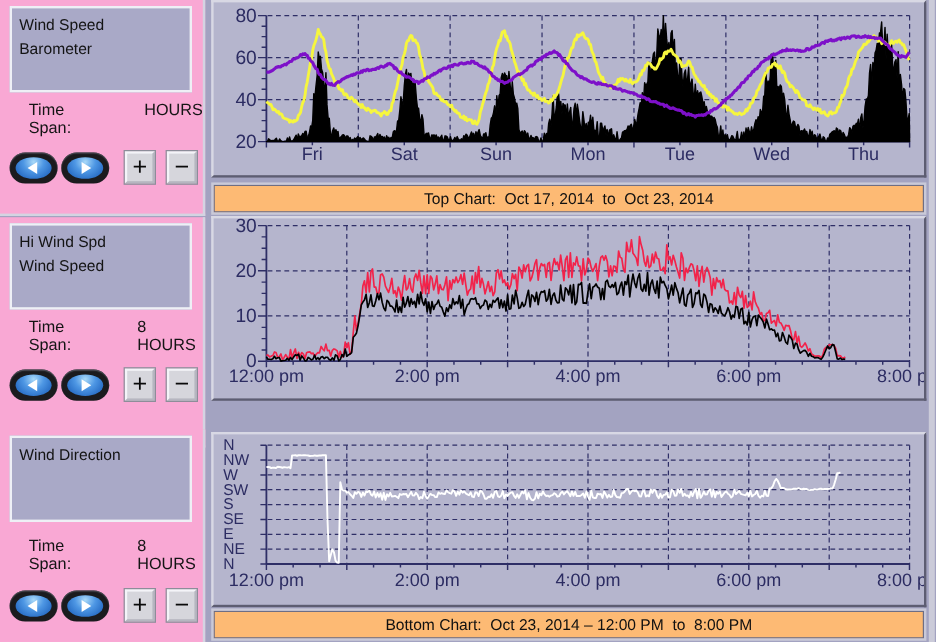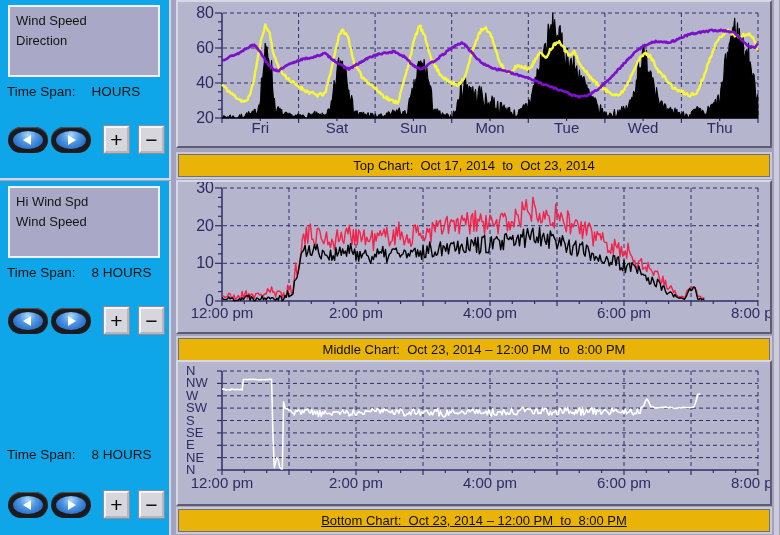--- a/index.html
+++ b/index.html
@@ -1,29 +1,29 @@
 <!DOCTYPE html>
 <html><head>
 <meta charset="utf-8">
 <style>
   html,body{margin:0;padding:0;}
   #app{position:relative;width:780px;height:535px;background:#a3a3c1;
        font-family:"Liberation Sans",sans-serif;overflow:hidden;}
 
   
-  .lpanel{position:absolute;left:0;width:171px;background:#0ea5e9;box-sizing:border-box;
+  .lpanel{position:absolute;left:0;width:171px;background:#f9a8d4;box-sizing:border-box;
           border-right:2px solid #d4d4e2;}
   .lpanel.sep{border-bottom:2px solid #d4d4e2;}
   #lpanelA{top:0;height:180px;}
   #lpanelB{top:181px;height:192px;}
   #lpanelC{top:358px;height:177px;}
   .legendbox{position:absolute;left:8px;top:5px;right:9px;height:64px;background:#a9a9c7;
              border:2px solid #eef0f6;padding:4px 0 0 6px;overflow:hidden;}
   .legendbox .li{font-size:13px;color:#141414;line-height:20px;}
-  .timespan{position:absolute;left:7px;top:84px;font-size:13.5px;color:#141414;display:flex;gap:16px;}
+  .timespan{position:absolute;left:24px;top:84px;font-size:13.5px;color:#141414;display:flex;gap:28px;}
   .lp-c .timespan{top:89px;}
   .btnrow{position:absolute;left:8px;top:126px;display:flex;align-items:center;}
   .lp-c .btnrow{top:133px;}
   .ovalbtn{width:40px;height:26px;border-radius:13px;background:#1b1b1e;position:relative;
            margin-right:3px;cursor:pointer;box-shadow:inset 0 1px 1px #55555f;}
   .ovalbtn .ell{position:absolute;left:5px;top:4px;width:30px;height:18px;border-radius:50%;
         background:radial-gradient(ellipse at 50% 22%,#a9d9f8 0%,#4e97e4 40%,#1356b4 100%);
         display:flex;align-items:center;justify-content:center;}
   .tri{width:0;height:0;border-top:5px solid transparent;border-bottom:5px solid transparent;}
   .tri.left{border-right:8px solid #fff;margin-right:2px;}
@@ -36,44 +36,44 @@
   
   .chartpanel{position:absolute;left:176px;width:596px;box-sizing:border-box;background:#b5b5cd;
               border:2px solid;border-color:#d8d8e4 #5d5d72 #5d5d72 #d8d8e4;}
   #cp1{top:0;height:148px;}
   #cp2{top:180px;height:154px;}
   #cp3{top:360px;height:146px;}
   .chartpanel svg{display:block;}
 
   
   .labelbar{position:absolute;left:178px;width:592px;height:23px;box-sizing:border-box;
-            background:#eab308;border:1px solid #6e6e84;outline:2px solid #c9c9d8;
+            background:#fdba74;border:1px solid #6e6e84;outline:2px solid #c9c9d8;
             display:flex;align-items:center;justify-content:center;
             font-size:13px;color:#111;white-space:pre;}
   #lb1{top:154px;}
   #lb2{top:338px;}
-  #lb3{top:509px;text-decoration:underline;}
+  #lb3{top:509px;}
 
   .rightstrip{position:absolute;right:1px;top:0;width:5px;height:535px;background:#cbcbd9;}
 
   
   .grid{stroke:#2e2e66;stroke-width:1;stroke-dasharray:4 3;fill:none;}
   .axis{stroke:#2e2e66;stroke-width:1.5;}
   .tick{stroke:#2e2e66;stroke-width:1.2;}
   svg text{fill:#2c2c62;}
 </style>
 </head>
 <body>
 
 <div id="app">
 
   <div class="lpanel sep" id="lpanelA">
     <div class="legendbox">
       <div class="li">Wind Speed</div>
-      <div class="li">Direction</div>
+      <div class="li">Barometer</div>
     </div>
     <div class="timespan">
       <span>Time Span:</span>
       <span>HOURS</span>
     </div>
     <div class="btnrow">
       <div class="ovalbtn">
         <div class="ell">
             <div class="tri left"></div>
           </div>
@@ -107,20 +107,23 @@
         <div class="ell">
             <div class="tri right"></div>
           </div>
       </div>
       <div class="sqbtn">+</div>
       <div class="sqbtn">−</div>
     </div>
   </div>
 
   <div class="lpanel lp-c" id="lpanelC">
+    <div class="legendbox">
+      <div class="li">Wind Direction</div>
+    </div>
     <div class="timespan">
       <span>Time Span:</span>
       <span>8 HOURS</span>
     </div>
     <div class="btnrow">
       <div class="ovalbtn">
         <div class="ell">
             <div class="tri left"></div>
           </div>
       </div>
@@ -253,21 +256,20 @@
         <text x="36" y="11.0" text-anchor="end" font-size="16" font-family="Liberation Sans, sans-serif">30</text>
         <text x="44.0" y="136" text-anchor="middle" font-size="15" font-family="Liberation Sans, sans-serif">12:00 pm</text>
         <text x="178.0" y="136" text-anchor="middle" font-size="15" font-family="Liberation Sans, sans-serif">2:00 pm</text>
         <text x="312.0" y="136" text-anchor="middle" font-size="15" font-family="Liberation Sans, sans-serif">4:00 pm</text>
         <text x="446.0" y="136" text-anchor="middle" font-size="15" font-family="Liberation Sans, sans-serif">6:00 pm</text>
         <text x="580.0" y="136" text-anchor="middle" font-size="15" font-family="Liberation Sans, sans-serif">8:00 pm</text>
         <path d="M44.0,113.9L45.3,113.9L46.7,115.4L48.0,114.8L49.4,114.3L50.7,111.3L52.0,111.7L53.4,115.8L54.7,115.3L56.1,113.0L57.4,117.6L58.7,116.1L60.1,113.5L61.4,115.5L62.8,117.4L64.1,109.4L65.4,115.8L66.8,112.0L68.1,108.8L69.5,116.7L70.8,111.6L72.1,114.8L73.5,111.8L74.8,113.0L76.2,116.8L77.5,112.0L78.8,111.4L80.2,111.2L81.5,112.8L82.9,112.3L84.2,115.4L85.5,113.2L86.9,111.8L88.2,112.0L89.6,106.7L90.9,108.8L92.2,110.3L93.6,104.8L94.9,110.2L96.3,109.9L97.6,114.7L98.9,110.0L100.3,108.8L101.6,109.3L103.0,110.4L104.3,115.7L105.6,110.7L107.0,115.5L108.3,114.4L109.7,103.1L111.0,107.8L112.3,103.6L113.7,113.2L115.0,110.8L116.4,95.0L117.7,81.1L119.0,93.3L120.4,87.6L121.7,79.3L123.1,71.3L124.4,56.4L125.7,52.0L127.1,61.9L128.4,45.1L129.8,61.2L131.1,44.6L132.4,42.1L133.8,57.2L135.1,57.2L136.5,63.0L137.8,61.8L139.1,47.1L140.5,46.2L141.8,48.9L143.2,56.5L144.5,59.1L145.8,61.7L147.2,56.7L148.5,50.0L149.9,62.6L151.2,60.2L152.5,65.6L153.9,57.2L155.2,60.8L156.6,68.1L157.9,56.2L159.2,47.7L160.6,59.6L161.9,57.9L163.3,50.2L164.6,58.7L165.9,61.4L167.3,49.8L168.6,46.3L170.0,51.7L171.3,43.2L172.6,53.6L174.0,62.5L175.3,47.8L176.7,62.8L178.0,47.1L179.3,62.6L180.7,48.0L182.0,50.1L183.4,59.5L184.7,54.7L186.0,47.9L187.4,62.7L188.7,55.1L190.1,59.2L191.4,59.5L192.7,55.5L194.1,48.7L195.4,68.5L196.8,51.8L198.1,58.9L199.4,51.0L200.8,53.7L202.1,48.8L203.5,53.5L204.8,51.4L206.1,46.9L207.5,54.9L208.8,45.5L210.2,55.6L211.5,63.9L212.8,60.2L214.2,58.8L215.5,48.0L216.9,62.7L218.2,45.1L219.5,54.0L220.9,40.1L222.2,57.5L223.6,50.0L224.9,54.9L226.2,62.9L227.6,57.8L228.9,52.6L230.3,61.0L231.6,56.6L232.9,64.4L234.3,61.3L235.6,45.4L237.0,42.7L238.3,50.4L239.6,43.7L241.0,53.5L242.3,51.3L243.7,56.0L245.0,53.6L246.3,58.9L247.7,55.3L249.0,46.1L250.4,50.2L251.7,46.6L253.0,60.3L254.4,40.5L255.7,43.1L257.1,49.7L258.4,38.7L259.7,44.4L261.1,39.5L262.4,38.3L263.8,52.1L265.1,49.4L266.4,44.3L267.8,37.6L269.1,34.4L270.5,51.5L271.8,41.5L273.1,37.7L274.5,39.5L275.8,38.4L277.2,49.1L278.5,37.7L279.8,36.6L281.2,51.7L282.5,40.5L283.9,33.4L285.2,38.4L286.5,36.4L287.9,42.9L289.2,30.6L290.6,40.4L291.9,51.9L293.2,34.6L294.6,31.5L295.9,49.2L297.3,28.7L298.6,49.2L299.9,37.1L301.3,38.9L302.6,32.0L304.0,39.6L305.3,39.8L306.6,52.1L308.0,33.6L309.3,47.1L310.7,42.9L312.0,33.0L313.3,35.1L314.7,41.0L316.0,44.2L317.4,40.9L318.7,37.6L320.0,51.8L321.4,39.7L322.7,32.5L324.1,31.3L325.4,34.9L326.7,31.1L328.1,35.9L329.4,48.8L330.8,39.6L332.1,47.8L333.4,39.7L334.8,40.1L336.1,45.0L337.5,27.2L338.8,32.4L340.1,33.1L341.5,42.0L342.8,44.9L344.2,19.9L345.5,27.5L346.8,27.7L348.2,17.8L349.5,29.1L350.9,31.0L352.2,33.1L353.5,39.2L354.9,15.2L356.2,21.6L357.6,26.5L358.9,35.9L360.2,39.8L361.6,31.5L362.9,41.0L364.3,39.6L365.6,29.8L366.9,37.0L368.3,28.1L369.6,33.2L371.0,33.8L372.3,43.2L373.6,43.1L375.0,40.6L376.3,46.0L377.7,22.1L379.0,34.5L380.3,31.9L381.7,38.8L383.0,30.7L384.4,35.3L385.7,40.5L387.0,44.7L388.4,49.7L389.7,28.7L391.1,33.3L392.4,51.7L393.7,41.4L395.1,45.2L396.4,41.1L397.8,37.8L399.1,38.6L400.4,43.5L401.8,51.8L403.1,39.6L404.5,56.7L405.8,46.4L407.1,40.0L408.5,53.1L409.8,44.1L411.2,40.9L412.5,44.2L413.8,49.2L415.2,63.9L416.5,50.1L417.9,58.5L419.2,49.4L420.5,52.9L421.9,51.8L423.2,57.8L424.6,50.7L425.9,59.2L427.2,60.4L428.6,60.4L429.9,70.5L431.3,68.8L432.6,71.5L433.9,61.9L435.3,72.0L436.6,57.4L438.0,63.9L439.3,66.0L440.6,60.8L442.0,74.8L443.3,64.4L444.7,74.2L446.0,73.0L447.3,69.0L448.7,76.2L450.0,61.3L451.4,69.5L452.7,72.7L454.0,74.9L455.4,80.0L456.7,78.5L458.1,85.3L459.4,85.2L460.7,79.2L462.1,78.6L463.4,76.6L464.8,87.3L466.1,86.0L467.4,85.1L468.8,89.6L470.1,80.4L471.5,86.7L472.8,87.2L474.1,89.7L475.5,93.3L476.8,89.1L478.2,89.5L479.5,89.3L480.8,93.6L482.2,100.4L483.5,101.2L484.9,94.3L486.2,103.8L487.5,98.3L488.9,106.4L490.2,107.4L491.6,105.8L492.9,103.7L494.2,106.5L495.6,110.5L496.9,108.6L498.3,112.9L499.6,113.8L500.9,114.8L502.3,114.7L503.6,114.5L505.0,114.8L506.3,116.2L507.6,114.0L509.0,108.8L510.3,107.4L511.7,108.1L513.0,105.2L514.3,105.3L515.7,105.1L517.0,105.9L518.4,108.4L519.7,114.5L521.0,114.3L522.4,114.5L523.7,116.3L525.1,116.3L526.4,115.5" fill="none" stroke="#f2234a" stroke-width="1.4" stroke-linejoin="round"></path>
         <path d="M44.0,115.4L45.3,117.3L46.7,117.4L48.0,117.6L49.4,117.0L50.7,114.9L52.0,116.9L53.4,116.1L54.7,115.9L56.1,118.9L57.4,118.6L58.7,118.4L60.1,118.2L61.4,116.6L62.8,118.2L64.1,115.9L65.4,117.6L66.8,115.4L68.1,113.7L69.5,114.2L70.8,113.2L72.1,118.2L73.5,114.6L74.8,116.3L76.2,118.8L77.5,118.5L78.8,115.9L80.2,116.8L81.5,117.9L82.9,117.2L84.2,113.9L85.5,117.6L86.9,116.1L88.2,117.7L89.6,115.5L90.9,115.2L92.2,116.9L93.6,115.7L94.9,115.7L96.3,117.5L97.6,118.2L98.9,116.2L100.3,118.2L101.6,113.7L103.0,114.6L104.3,118.7L105.6,117.6L107.0,113.5L108.3,115.3L109.7,108.8L111.0,114.9L112.3,113.8L113.7,113.1L115.0,111.9L116.4,99.1L117.7,97.6L119.0,95.7L120.4,89.3L121.7,81.7L123.1,72.0L124.4,69.7L125.7,68.0L127.1,63.3L128.4,74.2L129.8,70.3L131.1,63.7L132.4,72.9L133.8,73.3L135.1,68.8L136.5,62.7L137.8,67.8L139.1,62.3L140.5,70.0L141.8,74.7L143.2,76.9L144.5,68.3L145.8,69.6L147.2,73.1L148.5,73.1L149.9,75.1L151.2,78.0L152.5,68.1L153.9,78.4L155.2,73.7L156.6,78.4L157.9,65.7L159.2,74.0L160.6,70.6L161.9,65.1L163.3,73.4L164.6,66.9L165.9,71.5L167.3,69.1L168.6,74.2L170.0,63.2L171.3,71.2L172.6,61.5L174.0,69.4L175.3,72.4L176.7,67.0L178.0,77.8L179.3,69.7L180.7,79.1L182.0,69.4L183.4,75.9L184.7,72.1L186.0,71.2L187.4,68.1L188.7,73.1L190.1,74.0L191.4,78.0L192.7,81.4L194.1,74.5L195.4,77.6L196.8,72.1L198.1,75.0L199.4,66.9L200.8,71.8L202.1,69.5L203.5,71.1L204.8,64.4L206.1,74.8L207.5,67.5L208.8,80.5L210.2,75.5L211.5,72.0L212.8,71.1L214.2,67.2L215.5,66.9L216.9,67.4L218.2,66.1L219.5,71.2L220.9,71.1L222.2,75.1L223.6,72.9L224.9,72.1L226.2,68.0L227.6,69.3L228.9,75.8L230.3,71.5L231.6,74.2L232.9,68.3L234.3,69.8L235.6,67.9L237.0,66.2L238.3,74.8L239.6,67.8L241.0,74.4L242.3,68.9L243.7,77.2L245.0,63.7L246.3,75.6L247.7,75.3L249.0,64.0L250.4,71.3L251.7,59.9L253.0,66.0L254.4,74.9L255.7,74.2L257.1,69.9L258.4,73.4L259.7,71.7L261.1,64.8L262.4,59.9L263.8,73.7L265.1,63.8L266.4,64.9L267.8,69.2L269.1,61.7L270.5,71.9L271.8,63.9L273.1,61.0L274.5,61.6L275.8,60.1L277.2,69.0L278.5,67.2L279.8,59.2L281.2,71.6L282.5,64.4L283.9,62.2L285.2,68.0L286.5,70.4L287.9,70.3L289.2,55.5L290.6,67.3L291.9,68.7L293.2,57.8L294.6,59.4L295.9,63.7L297.3,55.7L298.6,70.4L299.9,55.2L301.3,71.9L302.6,69.6L304.0,54.9L305.3,55.2L306.6,53.3L308.0,70.6L309.3,70.4L310.7,70.8L312.0,61.0L313.3,54.6L314.7,66.8L316.0,57.4L317.4,56.6L318.7,54.6L320.0,57.2L321.4,58.2L322.7,67.7L324.1,58.4L325.4,67.6L326.7,52.8L328.1,51.5L329.4,56.5L330.8,57.6L332.1,55.1L333.4,57.4L334.8,53.4L336.1,63.5L337.5,62.1L338.8,56.2L340.1,53.0L341.5,63.9L342.8,52.6L344.2,55.1L345.5,47.2L346.8,65.4L348.2,54.1L349.5,46.4L350.9,53.8L352.2,57.6L353.5,49.9L354.9,46.1L356.2,58.8L357.6,60.8L358.9,54.9L360.2,60.6L361.6,45.1L362.9,64.0L364.3,54.6L365.6,51.3L366.9,58.4L368.3,62.4L369.6,52.2L371.0,66.3L372.3,49.0L373.6,53.7L375.0,52.5L376.3,55.9L377.7,58.6L379.0,67.1L380.3,62.2L381.7,55.6L383.0,63.9L384.4,53.6L385.7,58.3L387.0,61.7L388.4,70.4L389.7,64.2L391.1,58.0L392.4,71.8L393.7,73.1L395.1,63.9L396.4,62.3L397.8,59.0L399.1,74.1L400.4,71.0L401.8,62.0L403.1,62.7L404.5,60.0L405.8,71.7L407.1,74.2L408.5,63.1L409.8,64.4L411.2,70.0L412.5,78.4L413.8,71.1L415.2,71.7L416.5,78.2L417.9,74.5L419.2,76.1L420.5,79.2L421.9,73.0L423.2,79.0L424.6,80.4L425.9,81.3L427.2,78.8L428.6,74.4L429.9,77.6L431.3,83.9L432.6,80.5L433.9,82.4L435.3,73.3L436.6,73.9L438.0,83.3L439.3,75.6L440.6,74.8L442.0,87.9L443.3,85.9L444.7,88.8L446.0,78.3L447.3,90.5L448.7,84.3L450.0,81.7L451.4,81.3L452.7,89.3L454.0,80.6L455.4,82.4L456.7,83.9L458.1,86.5L459.4,91.3L460.7,83.9L462.1,88.3L463.4,92.7L464.8,92.1L466.1,93.2L467.4,93.1L468.8,98.6L470.1,95.7L471.5,102.1L472.8,101.7L474.1,95.1L475.5,98.8L476.8,103.2L478.2,104.7L479.5,97.3L480.8,99.0L482.2,101.5L483.5,108.4L484.9,104.0L486.2,104.6L487.5,109.4L488.9,112.3L490.2,111.2L491.6,110.2L492.9,110.0L494.2,111.6L495.6,114.9L496.9,112.4L498.3,114.9L499.6,115.2L500.9,116.2L502.3,116.0L503.6,116.0L505.0,116.7L506.3,117.5L507.6,115.6L509.0,112.6L510.3,109.5L511.7,106.3L513.0,108.7L514.3,107.6L515.7,105.0L517.0,105.6L518.4,111.3L519.7,117.1L521.0,117.3L522.4,116.4L523.7,117.6L525.1,117.2L526.4,117.5" fill="none" stroke="#000000" stroke-width="1.4" stroke-linejoin="round"></path>
       </svg>
   </div>
-  <div class="labelbar" id="lb2">Middle Chart:  Oct 23, 2014 – 12:00 PM  to  8:00 PM</div>
 
   <div class="chartpanel" id="cp3">
     <svg id="svg3" width="592" height="142">
         <line x1="45" y1="95.6" x2="580" y2="95.6" class="grid"></line>
         <line x1="45" y1="83.3" x2="580" y2="83.3" class="grid"></line>
         <line x1="45" y1="70.9" x2="580" y2="70.9" class="grid"></line>
         <line x1="45" y1="58.5" x2="580" y2="58.5" class="grid"></line>
         <line x1="45" y1="46.1" x2="580" y2="46.1" class="grid"></line>
         <line x1="45" y1="33.8" x2="580" y2="33.8" class="grid"></line>
         <line x1="45" y1="21.4" x2="580" y2="21.4" class="grid"></line>

